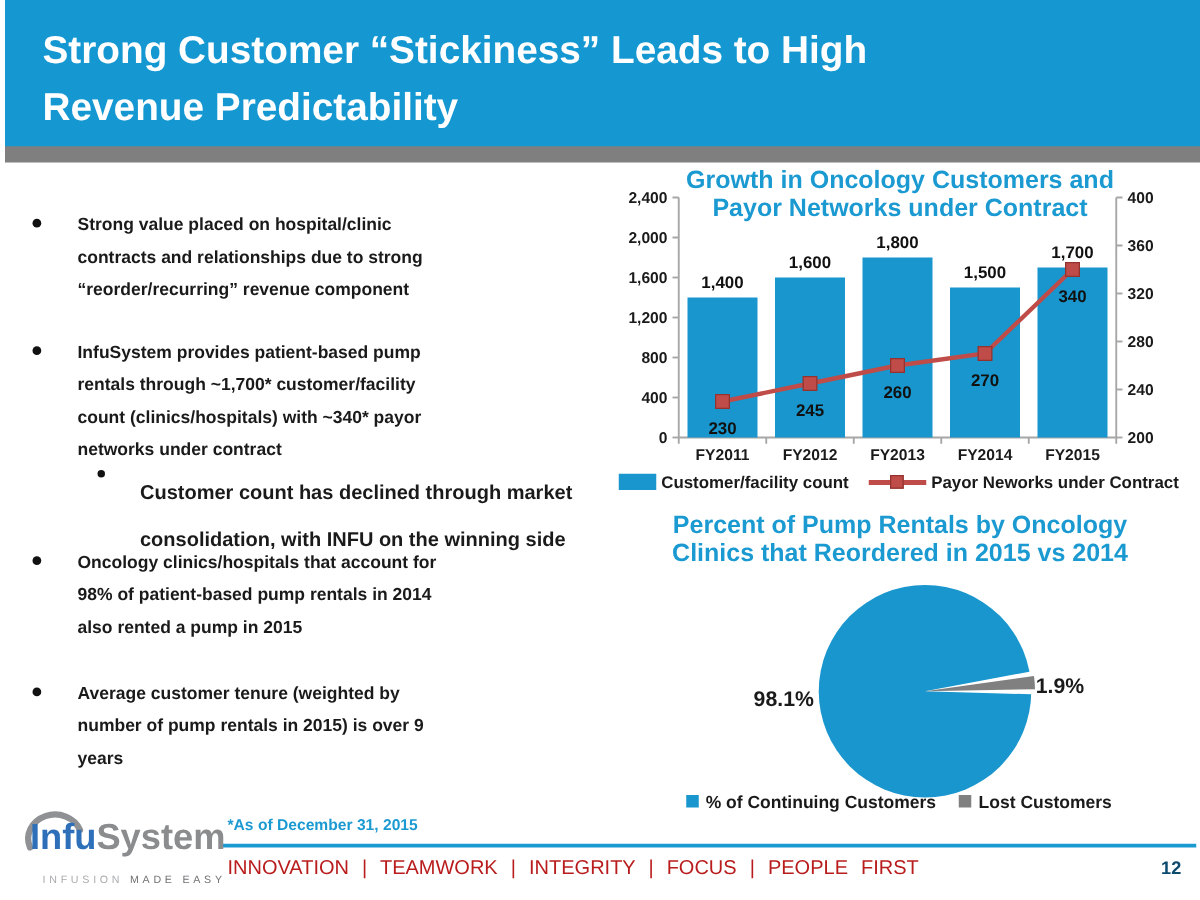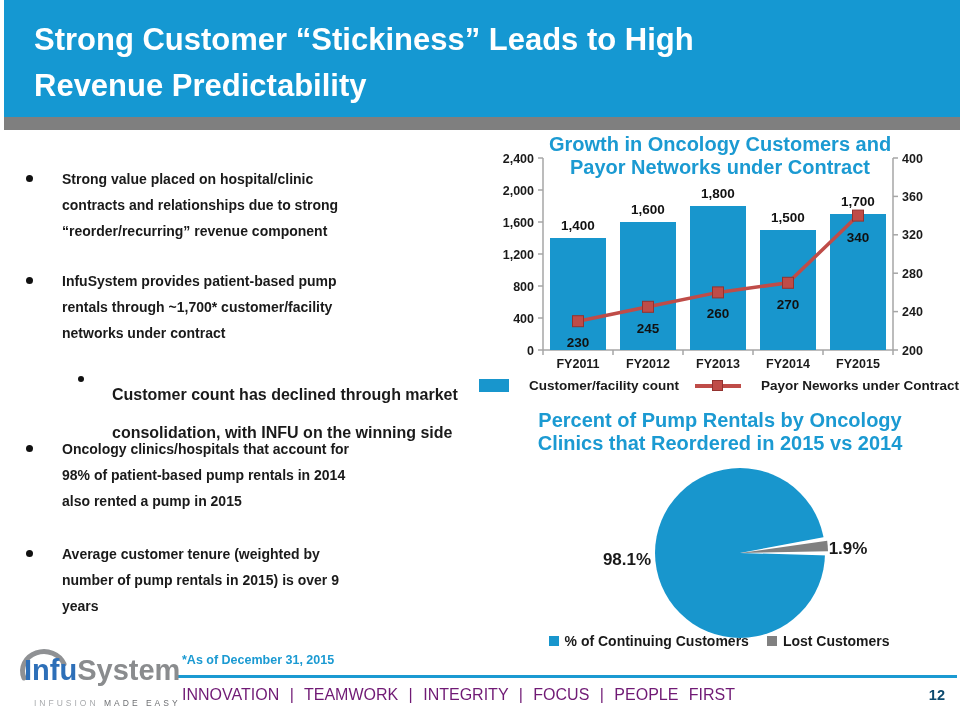--- a/index.html
+++ b/index.html
@@ -20,37 +20,37 @@
   .stext div{white-space:nowrap;margin-top:16px;}
   
   .ctitle{position:absolute;left:490px;width:460px;text-align:center;color:#1b9ad2;
           font-weight:bold;font-size:20px;line-height:23px;}
   .ctitle div{white-space:nowrap;}
   svg text.axlbl{font-family:"Liberation Sans",sans-serif;font-size:12.5px;font-weight:bold;fill:#1a1a1a;}
   svg text.dlbl{font-family:"Liberation Sans",sans-serif;font-size:13.5px;font-weight:bold;fill:#111;}
   .combo-svg{position:absolute;left:480px;top:130px;}
   .clegend{position:absolute;left:480px;top:378px;width:478px;display:flex;justify-content:center;
            align-items:center;gap:16px;font-size:13.5px;font-weight:bold;}
-  .litem{display:flex;align-items:center;gap:20px;white-space:nowrap;}
+  .litem{display:flex;align-items:center;gap:4px;white-space:nowrap;}
   .swatch-bar{display:inline-block;width:30px;height:13px;background:#1896cd;}
   .lineglyph{position:relative;display:inline-block;width:46px;height:12px;}
   .lg-line{position:absolute;left:0;top:4px;width:46px;height:4px;background:#bf4c48;}
   .lg-sq{position:absolute;left:17px;top:0;width:11px;height:11px;background:#bf4c48;border:1px solid #93322f;box-sizing:border-box;}
   
   .pie-svg{position:absolute;left:480px;top:400px;}
   .pie-label{position:absolute;font-size:17px;font-weight:bold;text-align:center;}
   .plegend{position:absolute;left:480px;top:633px;width:478px;display:flex;justify-content:center;
            align-items:center;gap:18px;font-size:14px;font-weight:bold;}
   .pitem{display:flex;align-items:center;gap:6px;white-space:nowrap;}
   .sq{display:inline-block;width:10px;height:10px;}
   .sq.blue{background:#1896cd;} .sq.gray{background:#808080;}
   
   .footnote{position:absolute;left:182px;top:653px;color:#1b9ad2;font-size:12.5px;font-weight:bold;}
   .fdivider{position:absolute;left:178px;top:675px;width:779px;height:3px;background:#1b9ad2;}
-  .values{position:absolute;left:182px;top:686px;font-size:16px;color:#701a75;word-spacing:6px;white-space:nowrap;}
+  .values{position:absolute;left:182px;top:686px;font-size:16px;color:#b91c1c;word-spacing:6px;white-space:nowrap;}
   .pagenum{position:absolute;left:900px;top:687px;width:45px;text-align:right;font-size:14.5px;font-weight:bold;color:#0c4a6e;}
   
   .logo{position:absolute;left:12px;top:640px;width:175px;height:78px;}
   .logo-swoosh{position:absolute;left:0;top:0;}
   .logo-row{position:absolute;left:12px;top:14px;font-size:29px;font-weight:bold;white-space:nowrap;}
   .logo-infu{color:#2d6fb8;} .logo-system{color:#8a8c8e;}
   .logo-tag{position:absolute;left:22px;top:58px;font-size:8.5px;font-weight:normal;letter-spacing:3px;white-space:nowrap;}
   .tag1{color:#a9abae;} .tag2{color:#6f7174;}
 </style>
 </head>
@@ -72,20 +72,21 @@
         <div>Strong value placed on hospital/clinic</div>
         <div>contracts and relationships due to strong</div>
         <div>“reorder/recurring” revenue component</div>
       </div>
   </div>
   <div class="bullet" style="top:268px">
     <span class="dot"></span>
     <div class="btext">
         <div>InfuSystem provides patient-based pump</div>
         <div>rentals through ~1,700* customer/facility</div>
+        <div>count (clinics/hospitals) with ~340* payor</div>
         <div>networks under contract</div>
       </div>
   </div>
   <div class="bullet" style="top:368px">
     <span class="subdot"></span>
     <div class="stext">
         <div>Customer count has declined through market</div>
         <div>consolidation, with INFU on the winning side</div>
       </div>
   </div>

